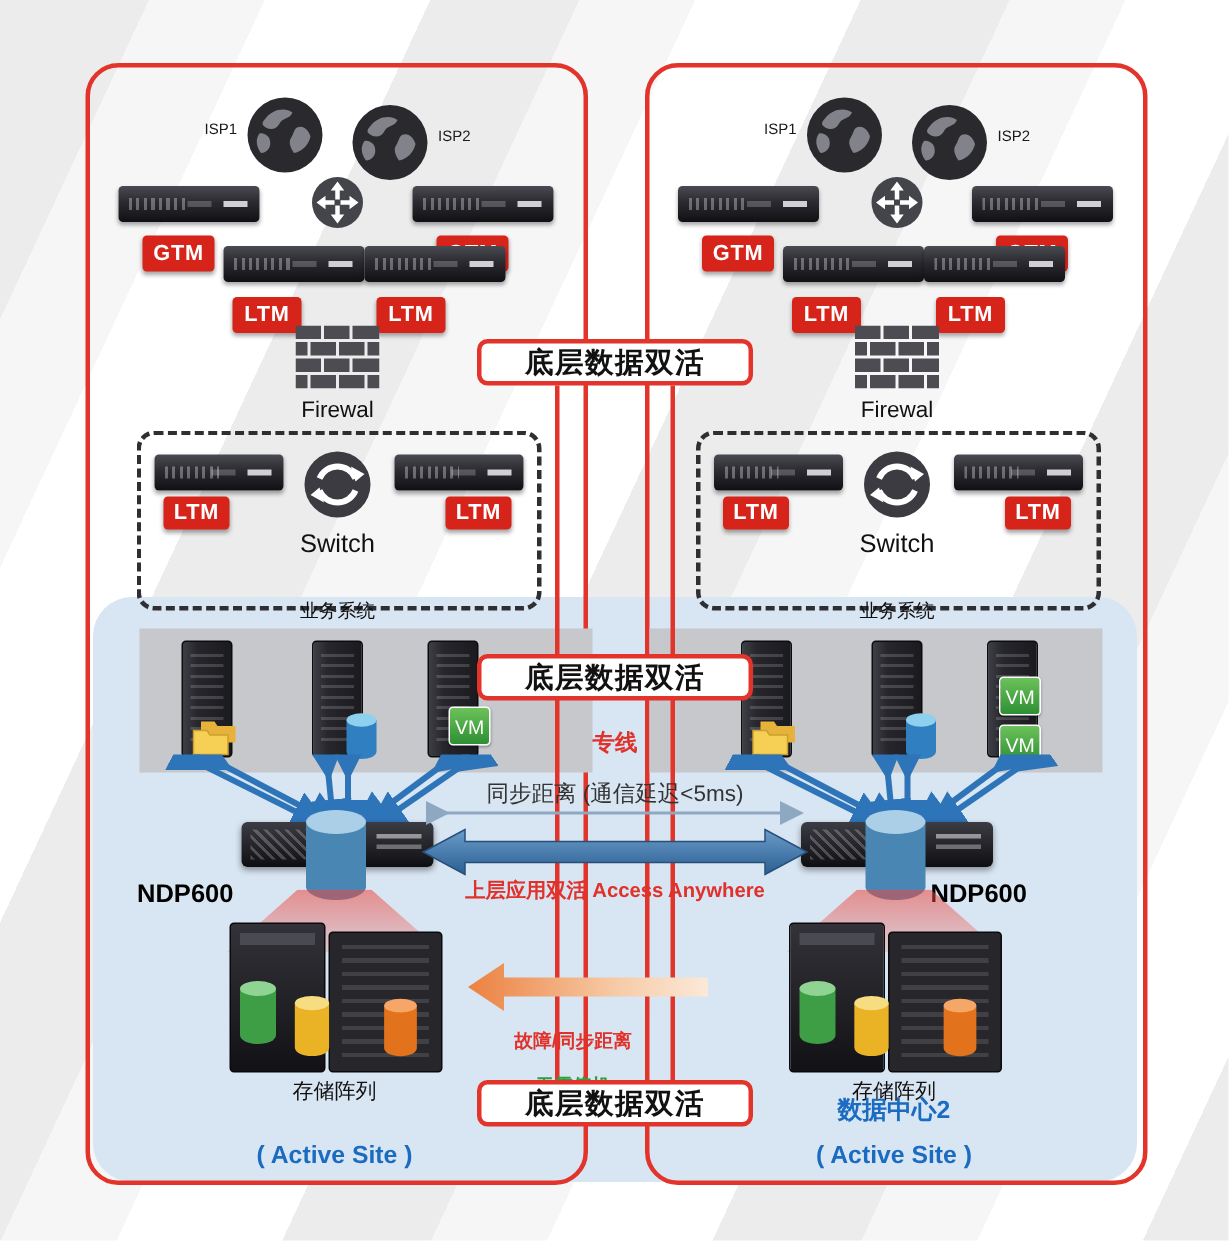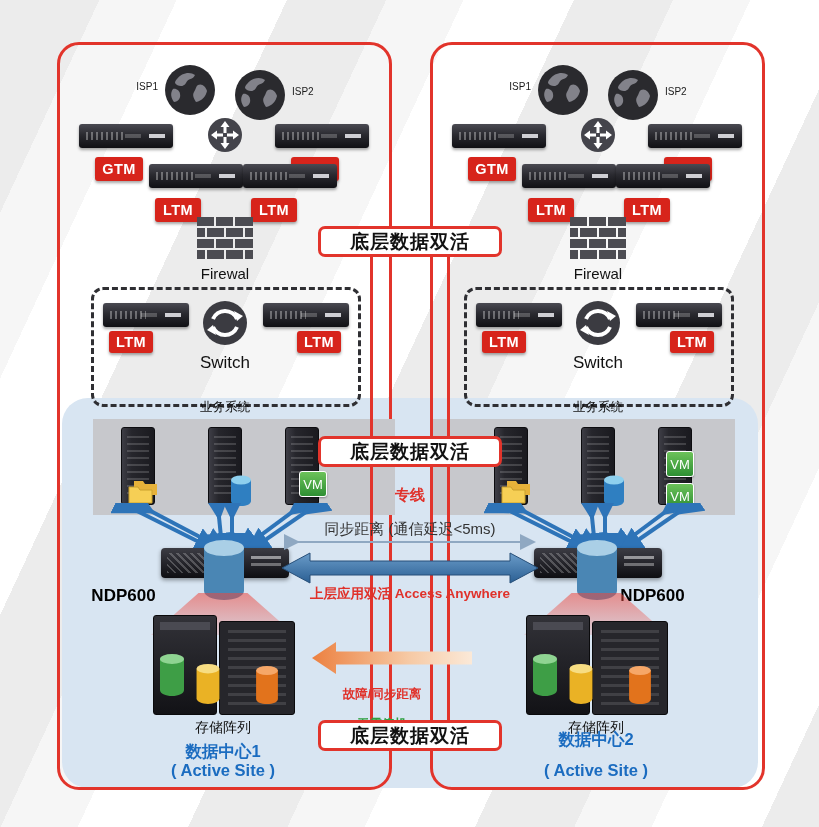--- a/index.html
+++ b/index.html
@@ -187,21 +187,20 @@
         <ellipse cx="13" cy="6" rx="12" ry="5" fill="#f7dd82"></ellipse>
       </svg>
   </div>
   <div class="icon" style="left:193px;top:620px;width:28px;height:40px">
     <svg viewBox="0 0 26 44">
         <path d="M1 6v31c0 3.5 5.4 6 12 6s12-2.5 12-6V6" fill="#e2731c"></path>
         <ellipse cx="13" cy="6" rx="12" ry="5" fill="#f6a768"></ellipse>
       </svg>
   </div>
   <div class="label-dark" style="left:103px;top:674px;width:120px;font-size:14px">存储阵列</div>
-  <div class="dc-name" style="left:83px;top:696px;width:160px">数据中心1</div>
   <div class="dc-name" style="left:83px;top:716px;width:160px">( Active Site )</div>
 </div>
 
 <div class="dc" style="left:430px">
   <div class="globe" style="left:104px;top:19px">
     <svg viewBox="0 0 52 52">
         <circle cx="26" cy="26" r="25" fill="#2a2a2e"></circle>
         <path fill="#82828a" d="M13 15c4-6 13-8 18-4-2 5-7 3-9 8-3 5-9 3-11 0 0-2 1-3 2-4z"></path>
         <path fill="#82828a" d="M34 21c4-2 8 2 9 6-1 5-5 10-11 11-2-3-4-7-2-10 2-3 2-6 4-7z"></path>
         <path fill="#82828a" d="M9 25c3-1 7 2 7 5 1 4-2 8-6 8-3-4-4-9-1-13z"></path>

